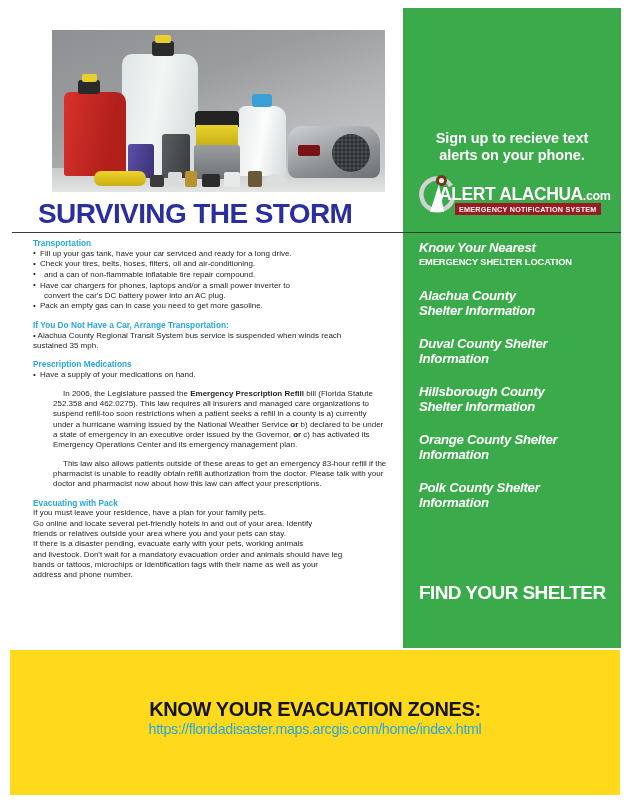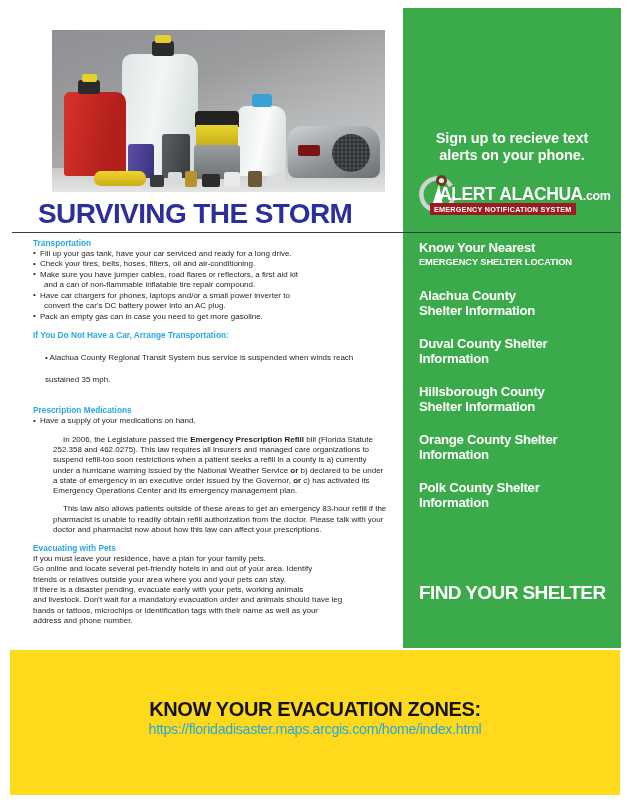--- a/index.html
+++ b/index.html
@@ -53,21 +53,21 @@
     font-family: "Liberation Sans", sans-serif;
     font-weight: bold;
     font-size: 17.5px;
     letter-spacing: -0.4px;
     white-space: nowrap;
     text-shadow: 0 0 1px rgba(0,0,0,.15);
   }
   .logo-wordmark .dotcom { font-size: 12.5px; }
   .logo-banner {
     position: absolute;
-    left: 11px; top: 31px;
+    left: 36px; top: 31px;
     background: #9c1b22;
     color: #ffffff;
     font-size: 7.2px;
     font-weight: bold;
     letter-spacing: 0.25px;
     padding: 1.5px 4px 1.5px 4px;
     white-space: nowrap;
   }
 
   
@@ -84,20 +84,21 @@
     left: 419px; top: 240px;
     width: 200px;
     color: #ffffff;
   }
   .g-item { margin-bottom: 17px; }
   .g-title {
     font-weight: bold;
     font-size: 13.2px;
     line-height: 15.5px;
     letter-spacing: -0.25px;
+    font-style: italic;
   }
   .g-sub {
     font-weight: bold;
     font-size: 9.3px;
     letter-spacing: -0.1px;
     margin-top: 1px;
   }
   .g-item-first { margin-bottom: 21px; }
 
   .find-shelter {
@@ -229,21 +230,21 @@
     position: relative;
     padding-left: 7px;
     margin-bottom: 0.3px;
   }
   .bullets li:before {
     content: "\2022";
     position: absolute; left: 0; top: -0.5px;
     font-size: 8px;
   }
   .bullets li .cont { display:block; padding-left: 4px; }
-  .plain { margin: 12px; }
+  .plain { margin: 0; }
   .gap { height: 8px; }
   .indent-para {
     margin-left: 20px;
     margin-right: 8px;
     text-indent: 0;
   }
   .indent-para .lead { padding-left: 10px; }
   .indent-para b { font-weight: bold; }
   .pets-body p { margin: 0; }
 
@@ -361,21 +362,21 @@
   </div>
 
   <div class="main-title">SURVIVING THE STORM</div>
 
   <div class="body-col">
 
     <div class="sec-head">Transportation</div>
     <ul class="bullets">
       <li><span>Fill up your gas tank, have your car serviced and ready for a long drive.</span></li>
       <li><span>Check your tires, belts, hoses, filters, oil and air-conditioning.</span></li>
-      <li><span>Make sure you have jumper cables, road flares or reflectors, a first aid kit</span><span class="cont">and a can of non-flammable inflatable tire repair compound.</span></li>
+      <li><span class="cont">and a can of non-flammable inflatable tire repair compound.</span></li>
       <li><span>Have car chargers for phones, laptops and/or a small power inverter to</span><span class="cont">convert the car's DC battery power into an AC plug.</span></li>
       <li><span>Pack an empty gas can in case you need to get more gasoline.</span></li>
     </ul>
 
     <div class="gap"></div>
 
     <div class="sec-head">If You Do Not Have a Car, Arrange Transportation:</div>
     <p class="plain">• Alachua County Regional Transit System bus service is suspended when winds reach</p>
     <p class="plain">sustained 35 mph.</p>
 
@@ -389,21 +390,21 @@
     <div class="gap"></div>
 
     <p class="indent-para"><span class="lead">In 2006, the Legislature passed the </span><b>Emergency Prescription Refill</b><span> bill (Florida Statute 252.358 and 462.0275). This law requires all insurers and managed care organizations to suspend refill-too soon restrictions when a patient seeks a refill in a county is a) currently under a hurricane warning issued by the National Weather Service </span><b>or</b><span> b) declared to be under a state of emergency in an executive order issued by the Governor, </span><b>or</b><span> c) has activated its Emergency Operations Center and its emergency management plan.</span></p>
 
     <div class="gap"></div>
 
     <p class="indent-para"><span class="lead">This law also allows patients outside of these areas to get an emergency 83-hour refill if the pharmacist is unable to readily obtain refill authorization from the doctor. Please talk with your doctor and pharmacist now about how this law can affect your prescriptions.</span></p>
 
     <div class="gap"></div>
 
-    <div class="sec-head">Evacuating with Pets</div>
+    <div class="sec-head">Evacuating with Pack</div>
     <div class="pets-body">
       <p>If you must leave your residence, have a plan for your family pets.</p>
       <p>Go online and locate several pet-friendly hotels in and out of your area. Identify</p>
       <p>friends or relatives outside your area where you and your pets can stay.</p>
       <p>If there is a disaster pending, evacuate early with your pets, working animals</p>
       <p>and livestock. Don't wait for a mandatory evacuation order and animals should have leg</p>
       <p>bands or tattoos, microchips or identification tags with their name as well as your</p>
       <p>address and phone number.</p>
     </div>
   </div>

